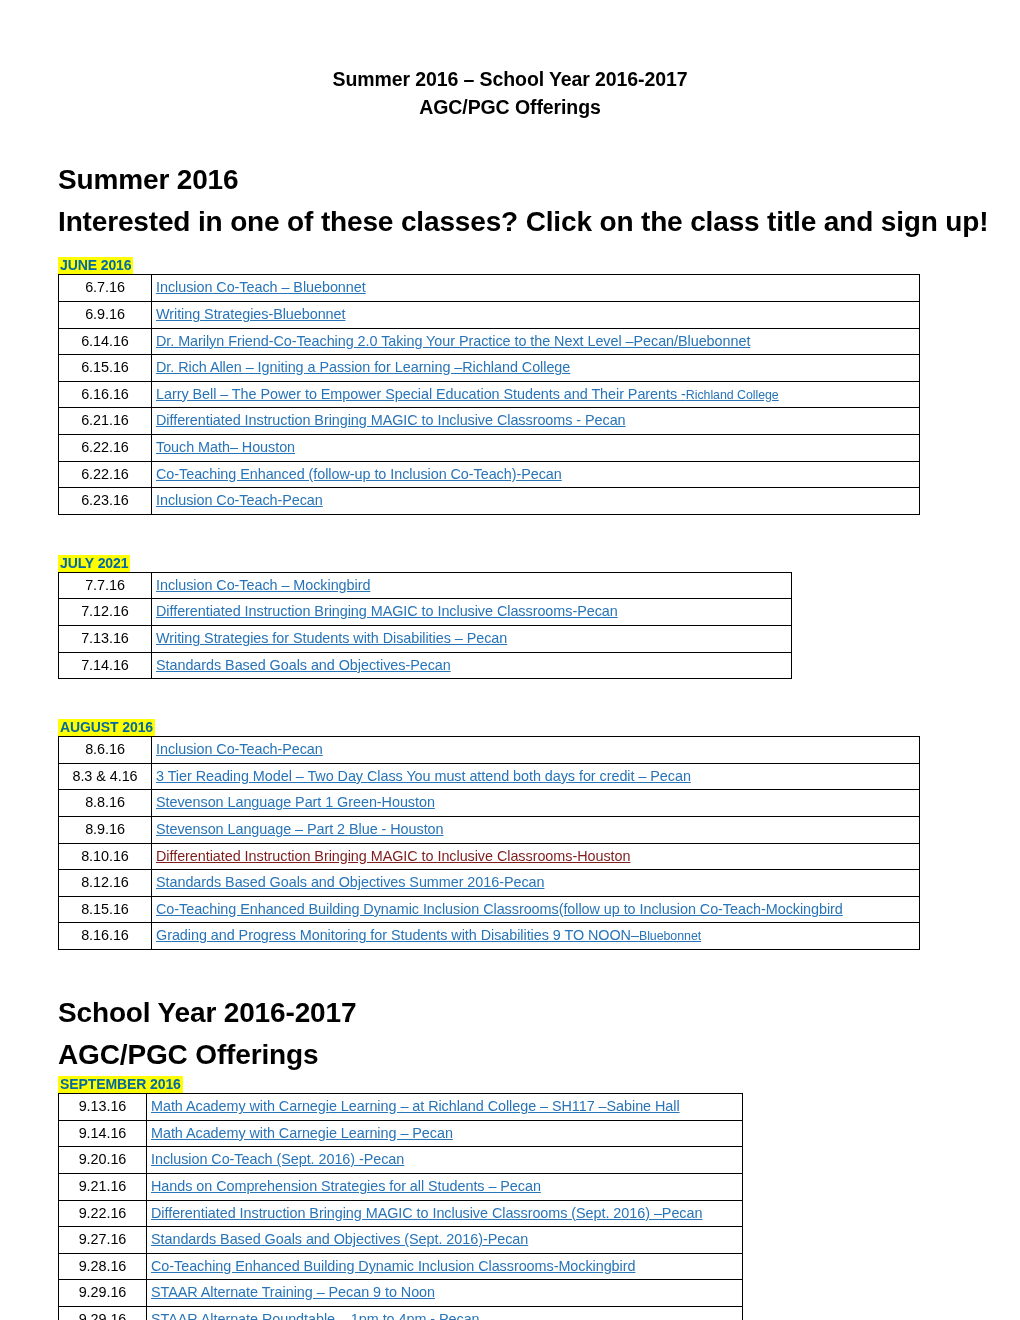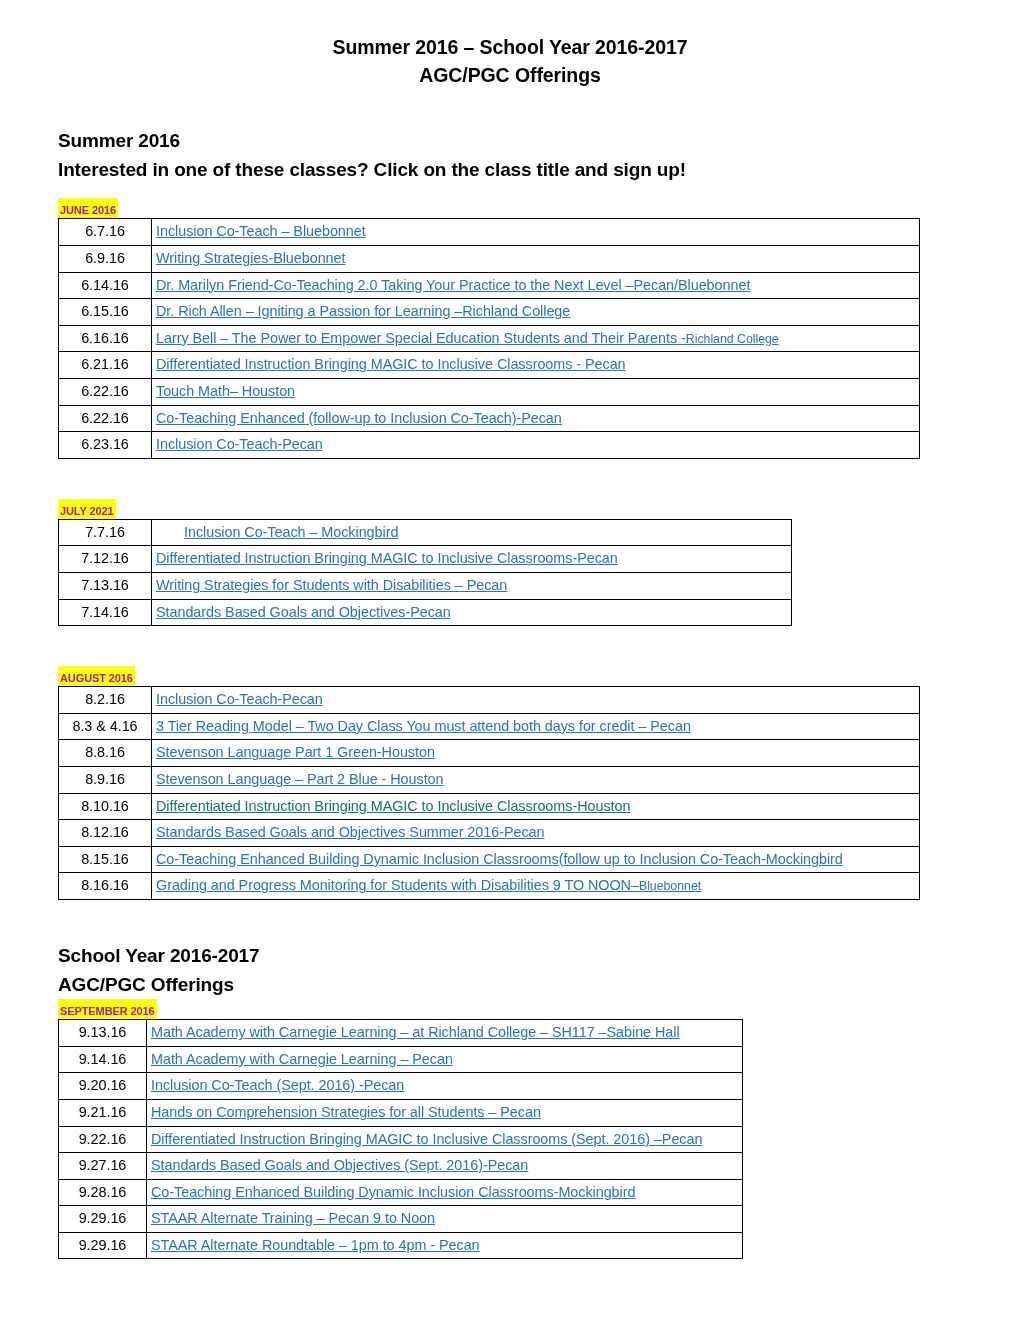--- a/index.html
+++ b/index.html
@@ -27,48 +27,48 @@
   .doc-title {
     text-align: center;
     font-size: 19.5px;
     font-weight: bold;
     letter-spacing: -0.1px;
     line-height: 1.42;
     margin: 0;
     padding: 0;
   }
   .title-block {
-    padding-top: 34px;
+    padding-top: 66px;
   }
 
   
   .section-head {
-    font-size: 19px;
+    font-size: 28px;
     font-weight: bold;
     line-height: 1.5;
     margin: 0;
     padding-left: 58px;
     letter-spacing: -0.15px;
   }
   .spacer-lg { height: 38px; }
   .spacer-sm { height: 14px; }
 
   
   .month-wrap {
     padding-left: 58px;
     margin: 0;
     line-height: 1;
   }
   .month-label {
     display: inline-block;
-    font-size: 11px;
+    font-size: 14px;
     font-weight: bold;
     letter-spacing: -0.1px;
-    padding: 7px 2px 2px 2px;
-    color: #a21caf;
+    padding: 1px 2px 2px 2px;
+    color: #0369a1;
   }
 
   
   table.sched {
     border-collapse: collapse;
     margin: 0 0 0 58px;
     table-layout: fixed;
     border: 1.6px solid #000000;
     padding-left: 32px;
   }
@@ -182,21 +182,21 @@
     <span class="month-label" style="background-color: rgb(255, 255, 0);">JULY 2021</span>
   </div>
   <table class="sched t-july">
     <colgroup>
         <col class="c-date">
         <col>
       </colgroup>
     <tbody>
       <tr>
         <td class="date-cell">7.7.16</td>
-        <td class="title-cell"><span class="classlink" style="color: rgb(40, 116, 184); margin-left: 28px;">Inclusion Co-Teach – Mockingbird</span></td>
+        <td class="title-cell"><span class="classlink" style="color: rgb(40, 116, 184);">Inclusion Co-Teach – Mockingbird</span></td>
       </tr>
       <tr>
         <td class="date-cell">7.12.16</td>
         <td class="title-cell"><span class="classlink" style="color: rgb(40, 116, 184);">Differentiated Instruction Bringing MAGIC to Inclusive Classrooms-Pecan</span></td>
       </tr>
       <tr>
         <td class="date-cell">7.13.16</td>
         <td class="title-cell"><span class="classlink" style="color: rgb(40, 116, 184);">Writing Strategies for Students with Disabilities – Pecan</span></td>
       </tr>
       <tr>
@@ -211,38 +211,38 @@
   <div class="month-wrap">
     <span class="month-label" style="background-color: rgb(255, 255, 0);">AUGUST 2016</span>
   </div>
   <table class="sched t-aug">
     <colgroup>
         <col class="c-date">
         <col>
       </colgroup>
     <tbody>
       <tr>
-        <td class="date-cell">8.2.16</td>
+        <td class="date-cell">8.6.16</td>
         <td class="title-cell"><span class="classlink" style="color: rgb(40, 116, 184);">Inclusion Co-Teach-Pecan</span></td>
       </tr>
       <tr>
         <td class="date-cell">8.3 &amp; 4.16</td>
         <td class="title-cell"><span class="classlink" style="color: rgb(40, 116, 184);">3 Tier Reading Model – Two Day Class You must attend both days for credit – Pecan</span></td>
       </tr>
       <tr>
         <td class="date-cell">8.8.16</td>
         <td class="title-cell"><span class="classlink" style="color: rgb(40, 116, 184);">Stevenson Language Part 1 Green-Houston</span></td>
       </tr>
       <tr>
         <td class="date-cell">8.9.16</td>
         <td class="title-cell"><span class="classlink" style="color: rgb(40, 116, 184);">Stevenson Language – Part 2 Blue - Houston</span></td>
       </tr>
       <tr>
         <td class="date-cell">8.10.16</td>
-        <td class="title-cell"><span class="classlink" style="color: #0f766e;">Differentiated Instruction Bringing MAGIC to Inclusive Classrooms-Houston</span></td>
+        <td class="title-cell"><span class="classlink" style="color: #7f1d1d;">Differentiated Instruction Bringing MAGIC to Inclusive Classrooms-Houston</span></td>
       </tr>
       <tr>
         <td class="date-cell">8.12.16</td>
         <td class="title-cell"><span class="classlink" style="color: rgb(40, 116, 184);">Standards Based Goals and Objectives Summer 2016-Pecan</span></td>
       </tr>
       <tr>
         <td class="date-cell">8.15.16</td>
         <td class="title-cell"><span class="classlink" style="color: rgb(40, 116, 184);">Co-Teaching Enhanced Building Dynamic Inclusion Classrooms(follow up to Inclusion Co-Teach-Mockingbird</span></td>
       </tr>
       <tr>

